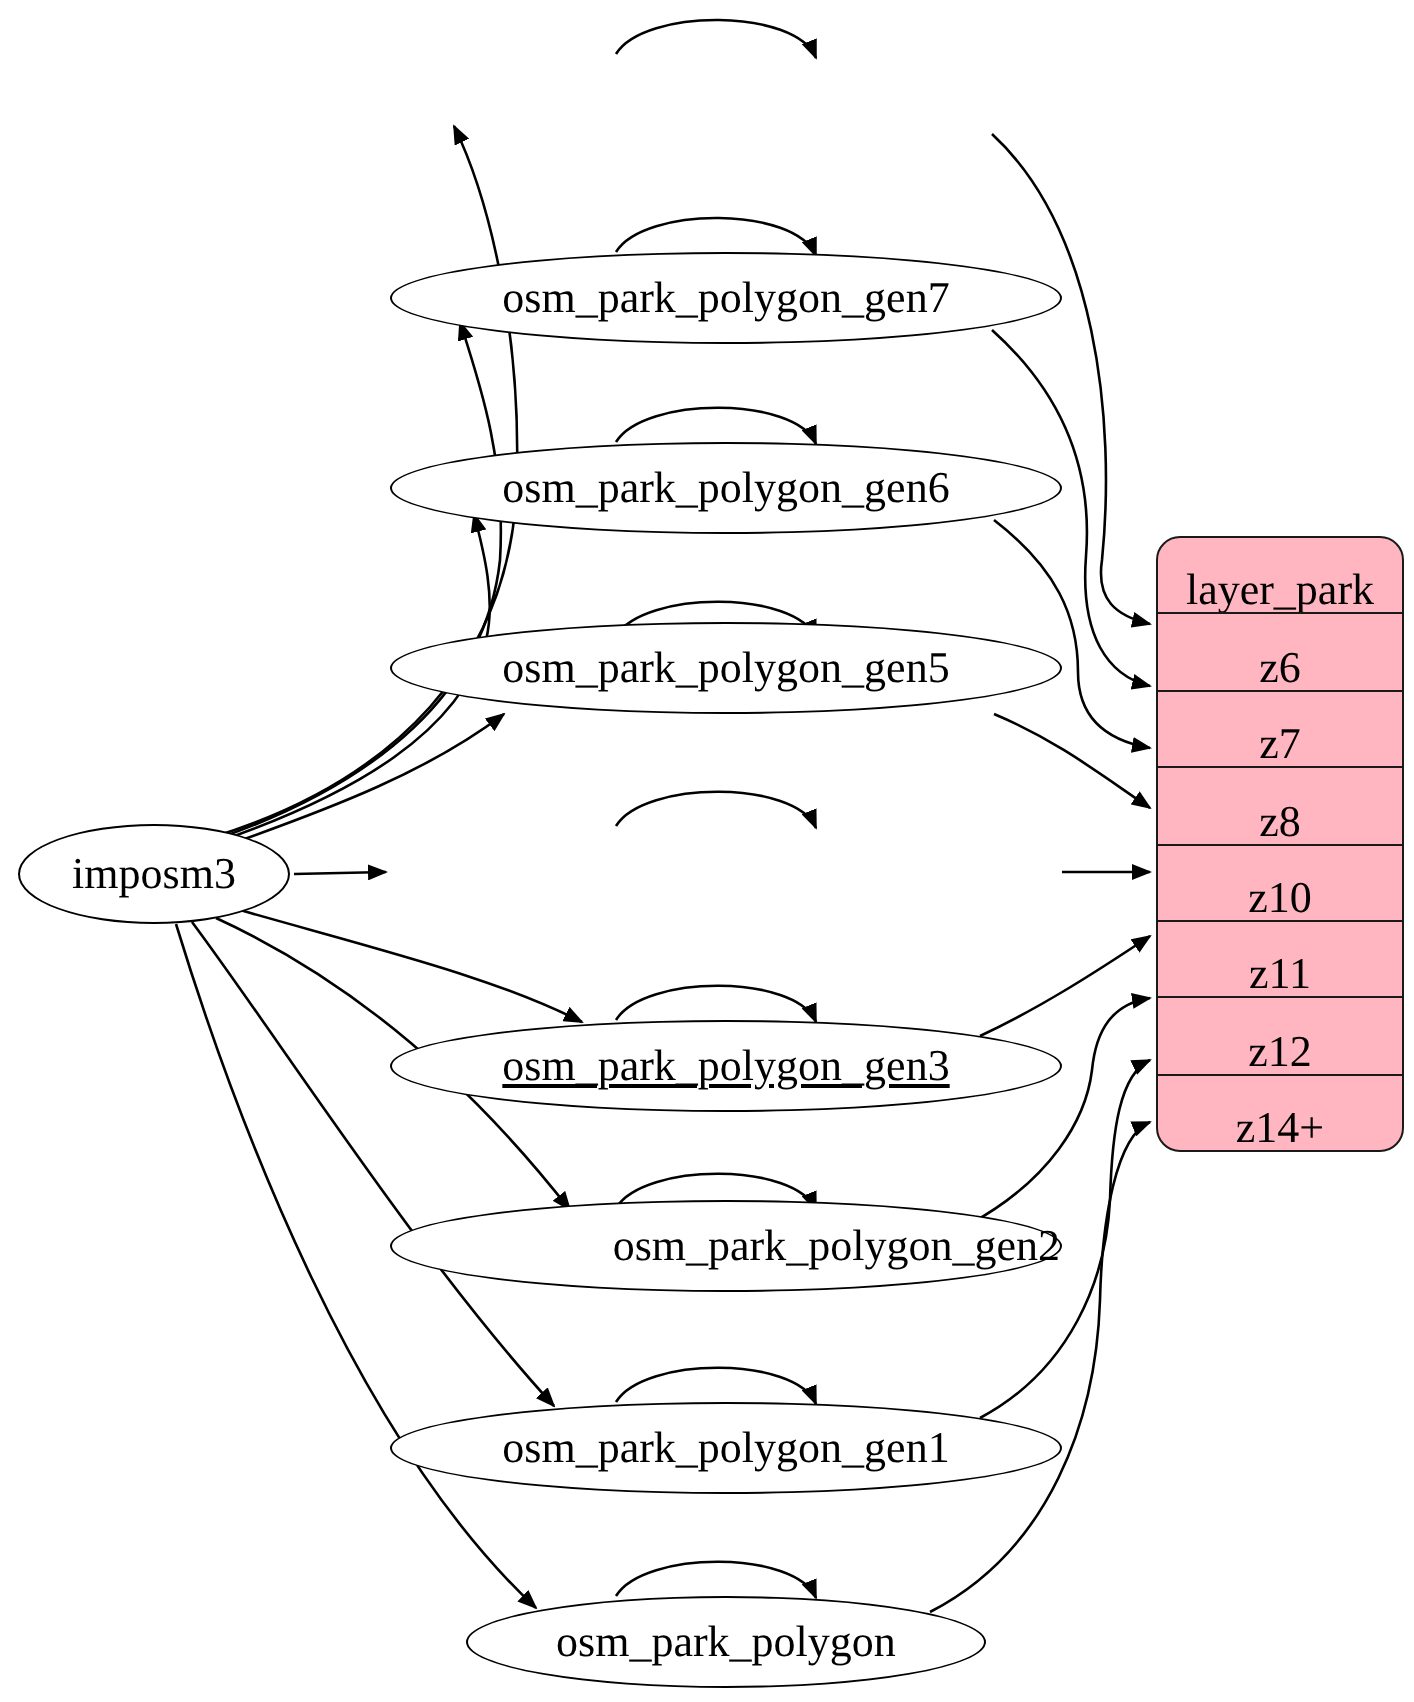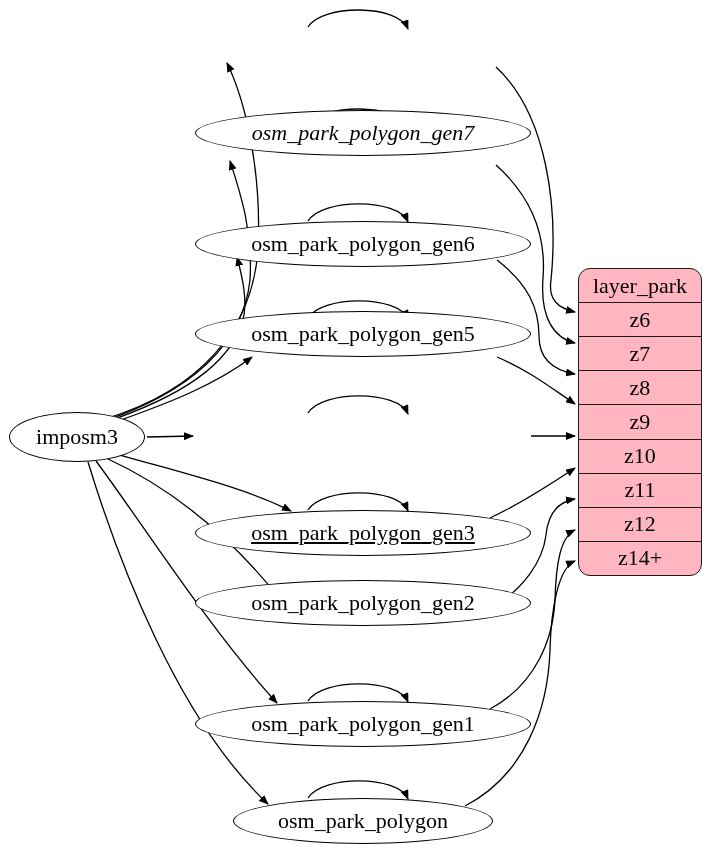--- a/index.html
+++ b/index.html
@@ -16,39 +16,39 @@
   .node{
     position:absolute;z-index:2;
     border:1.4px solid #000;border-radius:50%;
     background:#fff;
     display:flex;align-items:center;justify-content:center;
     font-size:22px;line-height:1;white-space:nowrap;
     box-sizing:border-box;
   }
   .n-imposm3{left:9px;top:412px;width:136px;height:50px;}
   .n-gen8{left:195px;top:27px;width:336px;height:46px;}
-  .n-gen7{left:195px;top:110px;width:336px;height:46px;font-style:italic;}
+  .n-gen7{left:195px;top:126px;width:336px;height:46px;}
   .n-gen6{left:195px;top:221px;width:336px;height:46px;}
   .n-gen5{left:195px;top:311px;width:336px;height:46px;}
   .n-gen4{left:195px;top:413px;width:336px;height:46px;}
   .n-gen3{left:195px;top:510px;width:336px;height:46px;text-decoration:underline;}
-  .n-gen2{left:195px;top:580px;width:336px;height:46px;}
+  .n-gen2{left:195px;top:600px;width:336px;height:46px;justify-content:flex-end;}
   .n-gen1{left:195px;top:701px;width:336px;height:46px;}
   .n-polygon{left:233px;top:798px;width:260px;height:46px;}
   .record{
     position:absolute;z-index:2;
     left:578px;top:268px;width:124px;height:308px;
     background:#ffb6c1;
     border:1.5px solid #1a1a1a;border-radius:12px;
     display:flex;flex-direction:column;
     font-size:22px;line-height:1;
     box-sizing:border-box;
   }
   .record .row{
-    flex:1;display:flex;align-items:center;justify-content:center;
+    flex:1;display:flex;align-items:flex-end;justify-content:center;
     border-top:1.4px solid #1a1a1a;
   }
   .record .row:first-child{border-top:none;}
 </style>
 </head>
 <body>
 
 <div class="canvas">
 
   <svg id="edge-layer" width="707" height="851" viewBox="0 0 707 851">
@@ -121,23 +121,20 @@
     <div class="row">
         <span>z6</span>
       </div>
     <div class="row">
         <span>z7</span>
       </div>
     <div class="row">
         <span>z8</span>
       </div>
     <div class="row">
-        <span>z9</span>
-      </div>
-    <div class="row">
         <span>z10</span>
       </div>
     <div class="row">
         <span>z11</span>
       </div>
     <div class="row">
         <span>z12</span>
       </div>
     <div class="row">
         <span>z14+</span>

